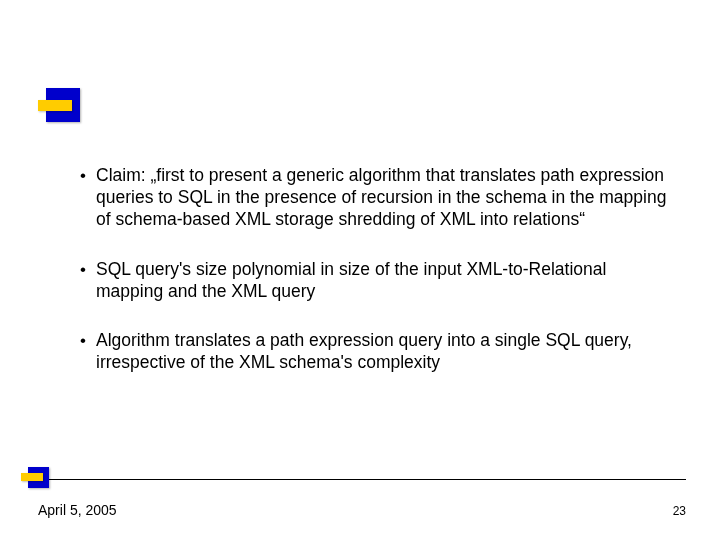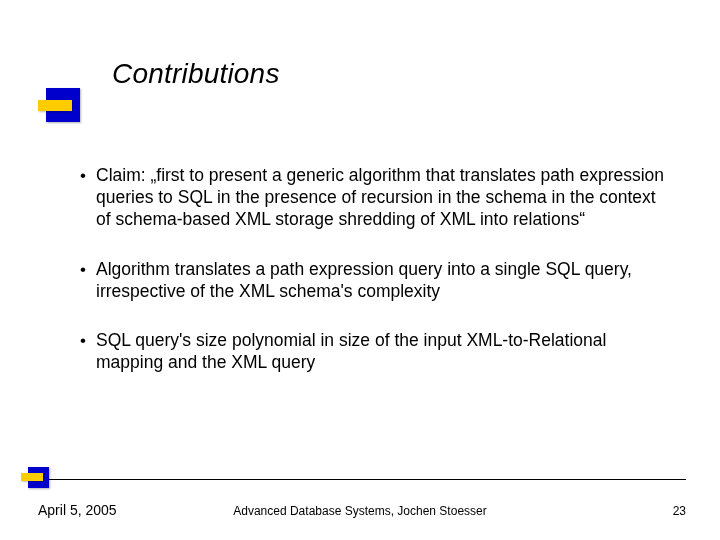--- a/index.html
+++ b/index.html
@@ -97,31 +97,29 @@
     text-align: right;
   }
 </style>
 </head>
 <body>
 
 <div class="slide">
 
   <div class="title-logo-box"></div>
 
-  <h1 class="title">Contributions</h1>
 
   <div class="body">
     <ul>
-      <li class="bullet">Claim: „first to present a generic algorithm that translates path expression queries to SQL in the presence of recursion in the schema in the context of schema-based XML storage shredding of XML into relations“</li>
+      <li class="bullet">Claim: „first to present a generic algorithm that translates path expression queries to SQL in the presence of recursion in the schema in the mapping of schema-based XML storage shredding of XML into relations“</li>
+      <li class="bullet">SQL query's size polynomial in size of the input XML-to-Relational mapping and the XML query</li>
       <li class="bullet">Algorithm translates a path expression query into a single SQL query, irrespective of the XML schema's complexity</li>
-      <li class="bullet">SQL query's size polynomial in size of the input XML-to-Relational mapping and the XML query</li>
     </ul>
   </div>
 
   <div class="footer-line"></div>
   <div class="footer-logo-a"></div>
   <div class="footer-logo-b"></div>
 
   <div class="footer-date">April 5, 2005</div>
-  <div class="footer-center">Advanced Database Systems, Jochen Stoesser</div>
   <div class="footer-page">23</div>
 
 </div>
 
 </body></html>

